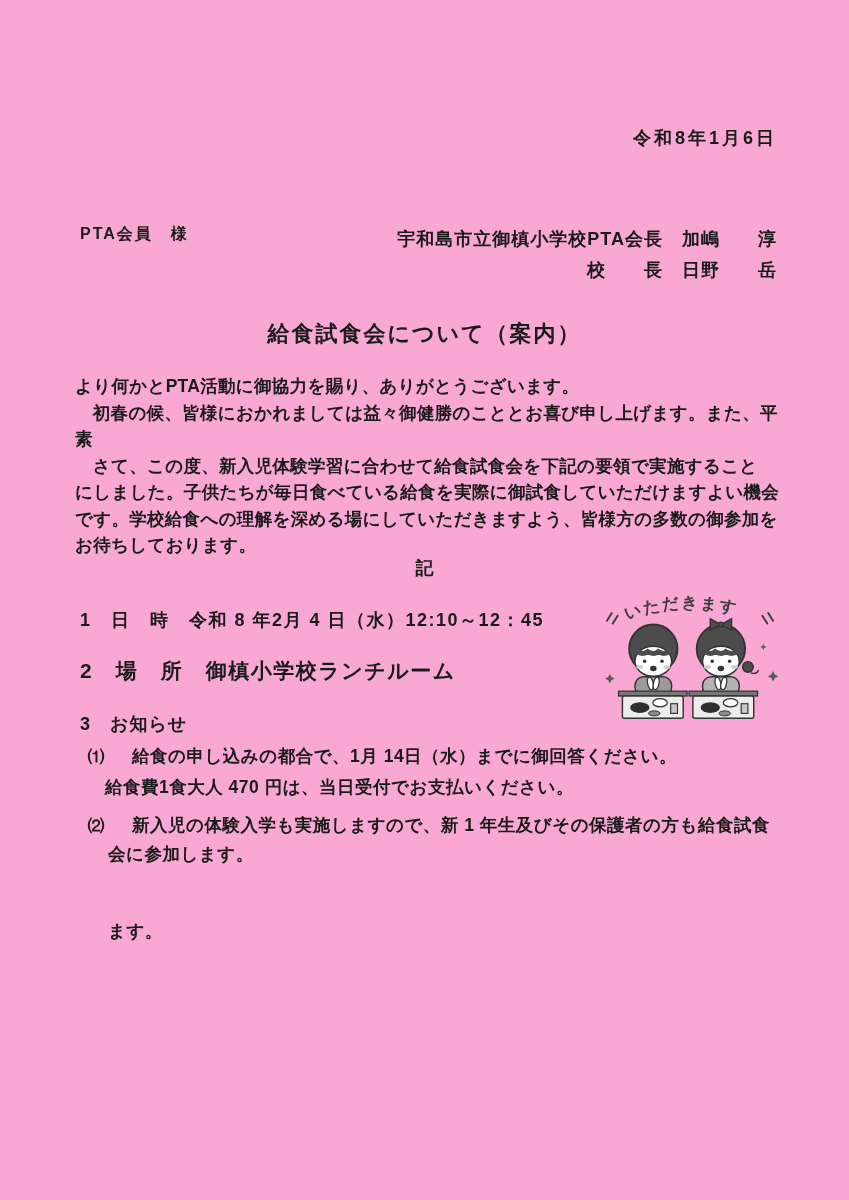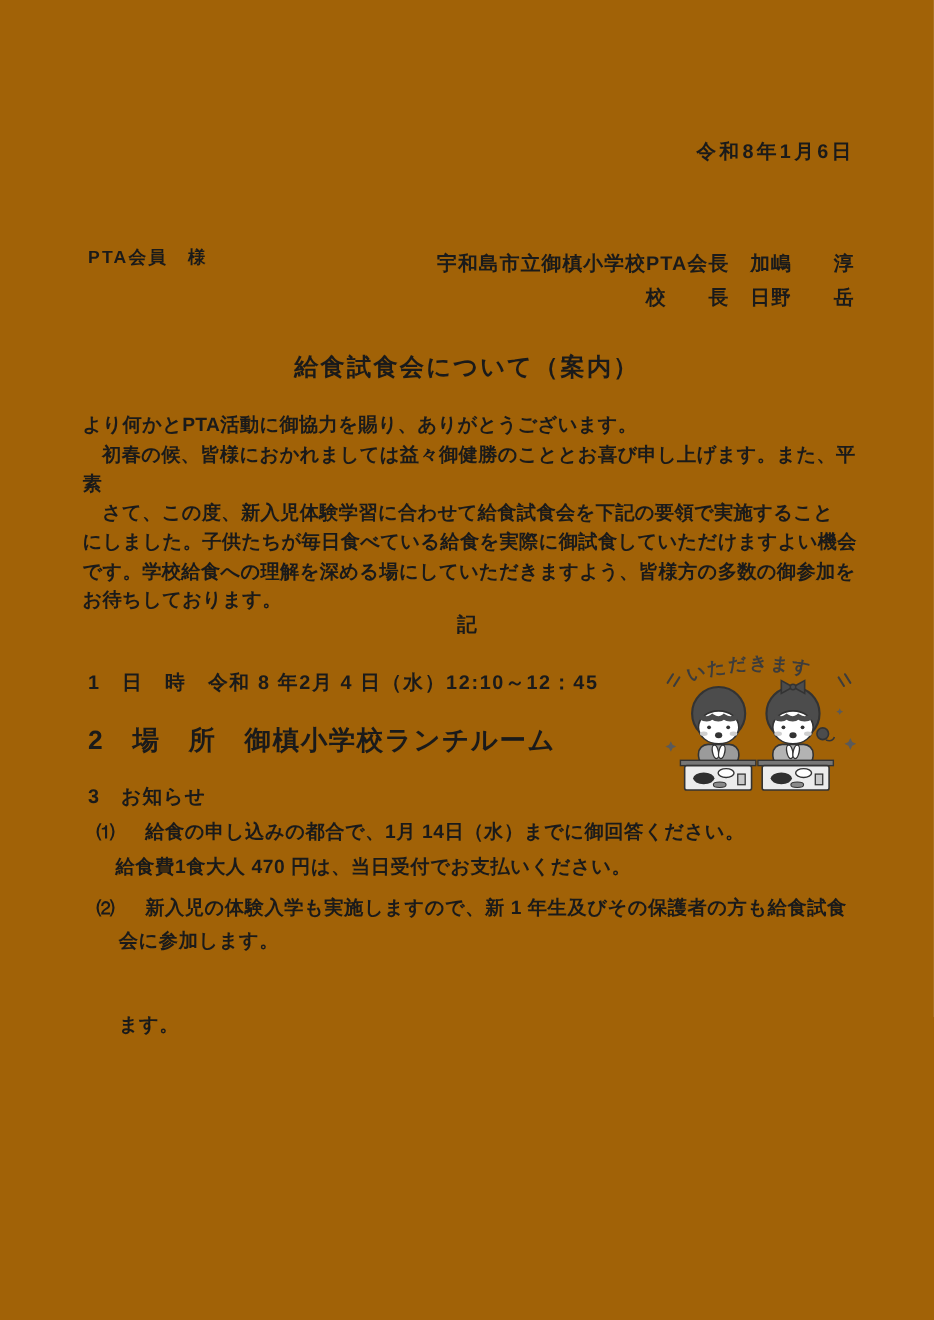--- a/index.html
+++ b/index.html
@@ -6,21 +6,21 @@
   html, body { background: #ffffff; }
   body {
     width: 849px; height: 1200px;
     font-family: "Liberation Sans", sans-serif;
     color: #1a1a1a;
     font-weight: bold;
   }
   .page {
     position: relative;
     width: 849px; height: 1200px;
-    background: #a16207;
+    background: #f9a8d4;
     overflow: hidden;
   }
   .txt { white-space: pre-wrap; }
 
   .date-line {
     position: absolute; top: 126px; right: 72px;
     font-size: 18px; letter-spacing: 3px;
   }
   .recipient-line {
     position: absolute; top: 191px; left: 80px;
@@ -42,21 +42,21 @@
   .record-mark {
     position: absolute; top: 556px; left: 0; width: 100%;
     text-align: center; font-size: 18px;
   }
   .schedule-datetime {
     position: absolute; top: 608px; left: 80px;
     font-size: 18px; letter-spacing: 1.5px;
   }
   .schedule-place {
     position: absolute; top: 657px; left: 80px;
-    font-size: 24px; letter-spacing: 1.5px;
+    font-size: 21px; letter-spacing: 1.5px;
   }
   .notice-heading {
     position: absolute; top: 712px; left: 80px;
     font-size: 18px; letter-spacing: 1px;
   }
   .notice-item {
     position: absolute; left: 88px; width: 700px;
     font-size: 17.5px; letter-spacing: 0.5px;
   }
   .notice-item .first .num {

